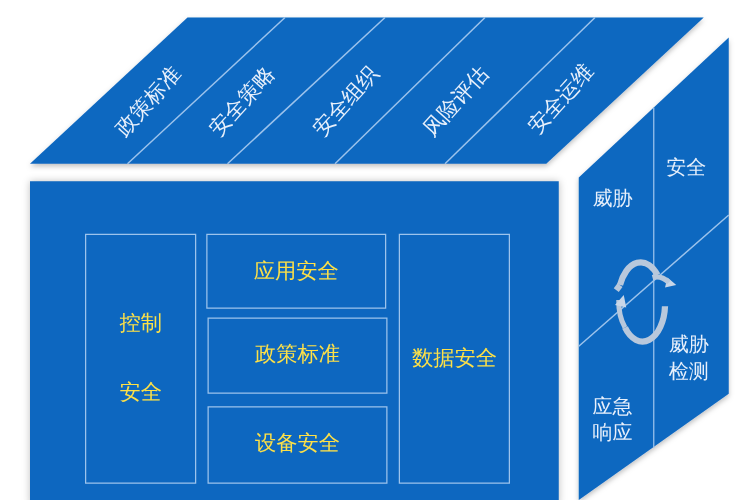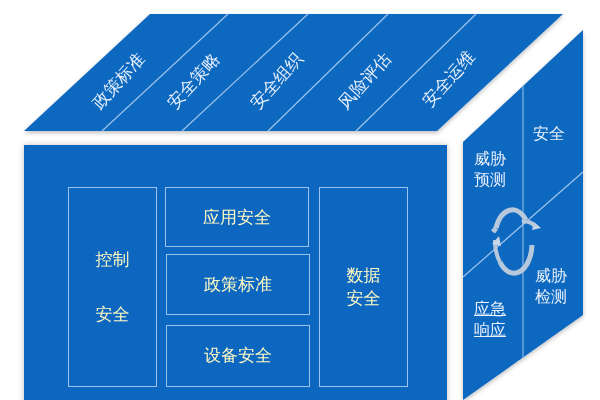--- a/index.html
+++ b/index.html
@@ -2,21 +2,21 @@
 <html><head>
 <meta charset="utf-8">
 <style>
   html, body { margin:0; padding:0; }
   body { width:600px; height:400px; background:#ffffff; position:relative; overflow:hidden;
          font-family: "DejaVu Sans", sans-serif; }
   svg { position:absolute; left:0; top:0; }
   .lbl { fill:#e8f0fb; font-family: "DejaVu Sans", sans-serif; }
   .box { position:absolute; border:1.5px solid #9cc3ec; box-sizing:border-box;
          display:flex; align-items:center; justify-content:center; text-align:center;
-         color:#fef9c3; font-size:17px; line-height:23px; }
+         color:#fde047; font-size:17px; line-height:23px; }
   .front { position:absolute; left:24px; top:145px; width:423px; height:260px;
            background:#0d67c0; box-shadow: 0 0 6px rgba(0,0,0,0.25); }
   .side-label { position:absolute; color:#e8f0fb; font-size:16px; line-height:21px; text-align:center; width:50px; }
 </style>
 </head>
 <body>
 
 <svg width="600" height="400" viewBox="0 0 600 400">
   <defs>
     <filter id="sh" x="-5%" y="-5%" width="110%" height="115%">
@@ -50,38 +50,37 @@
   </div>
   <div class="box" style="left:141px; top:42px; width:144px; height:60px;">
     <span>应用安全</span>
   </div>
   <div class="box" style="left:142px; top:109px; width:144px; height:61px;">
     <span>政策标准</span>
   </div>
   <div class="box" style="left:142px; top:180px; width:144px; height:62px;font-family:Liberation Mono, monospace;">
     <span>设备安全</span>
   </div>
-  <div class="box" style="left:295px; top:42px; width:89px; height:200px; flex-direction:column;">
+  <div class="box" style="left:295px; top:42px; width:89px; height:200px; flex-direction:row;">
     <span>数据</span>
     <span>安全</span>
   </div>
 </div>
 
 <div class="side-label" style="left:465px; top:148px;">
   <div>威胁</div>
-  <div>预测</div>
 </div>
 <div class="side-label" style="left:524px; top:123px;">
   <div>安全</div>
 </div>
 <div class="side-label" style="left:526px; top:265px;">
   <div>威胁</div>
   <div>检测</div>
 </div>
-<div class="side-label" style="left:465px; top:298px;text-decoration:underline;">
+<div class="side-label" style="left:465px; top:314px;">
   <div>应急</div>
   <div>响应</div>
 </div>
 
 <svg width="600" height="400" viewBox="0 0 600 400" style="pointer-events:none">
   <path d="M 526 220 A 18 30 0 0 0 496 228" fill="none" stroke="#b8c8dc" stroke-width="5"></path>
   <path d="M 496 228 L 493 232" fill="none" stroke="#b8c8dc" stroke-width="5"></path>
   <path d="M 534 222 L 541 228 L 532 230 Z" fill="#c8d6e8"></path>
   <path d="M 522 222 A 18 28 0 0 1 535 226" fill="none" stroke="#b8c8dc" stroke-width="4"></path>
   <path d="M 532 245 A 18 30 0 0 1 500 262" fill="none" stroke="#b8c8dc" stroke-width="5"></path>

